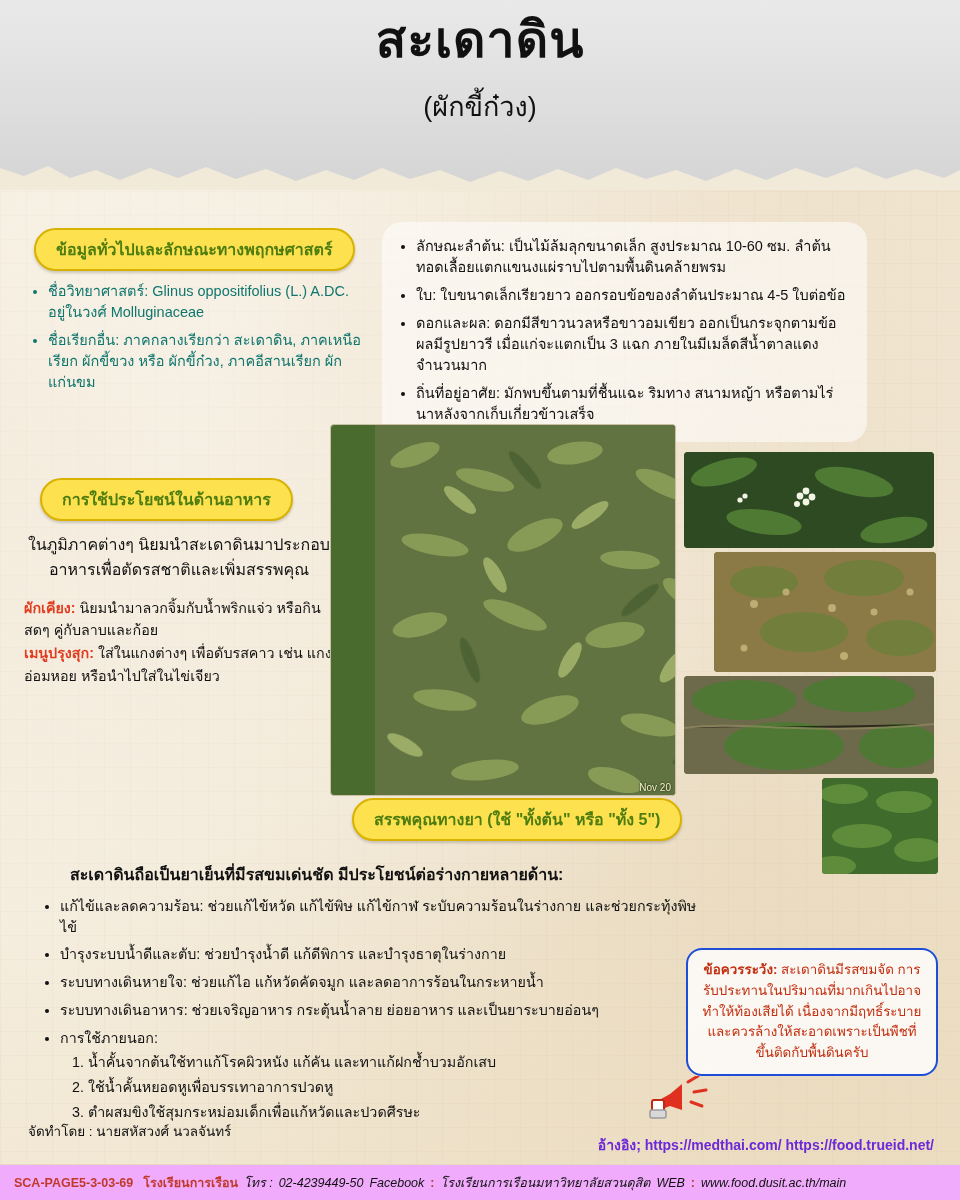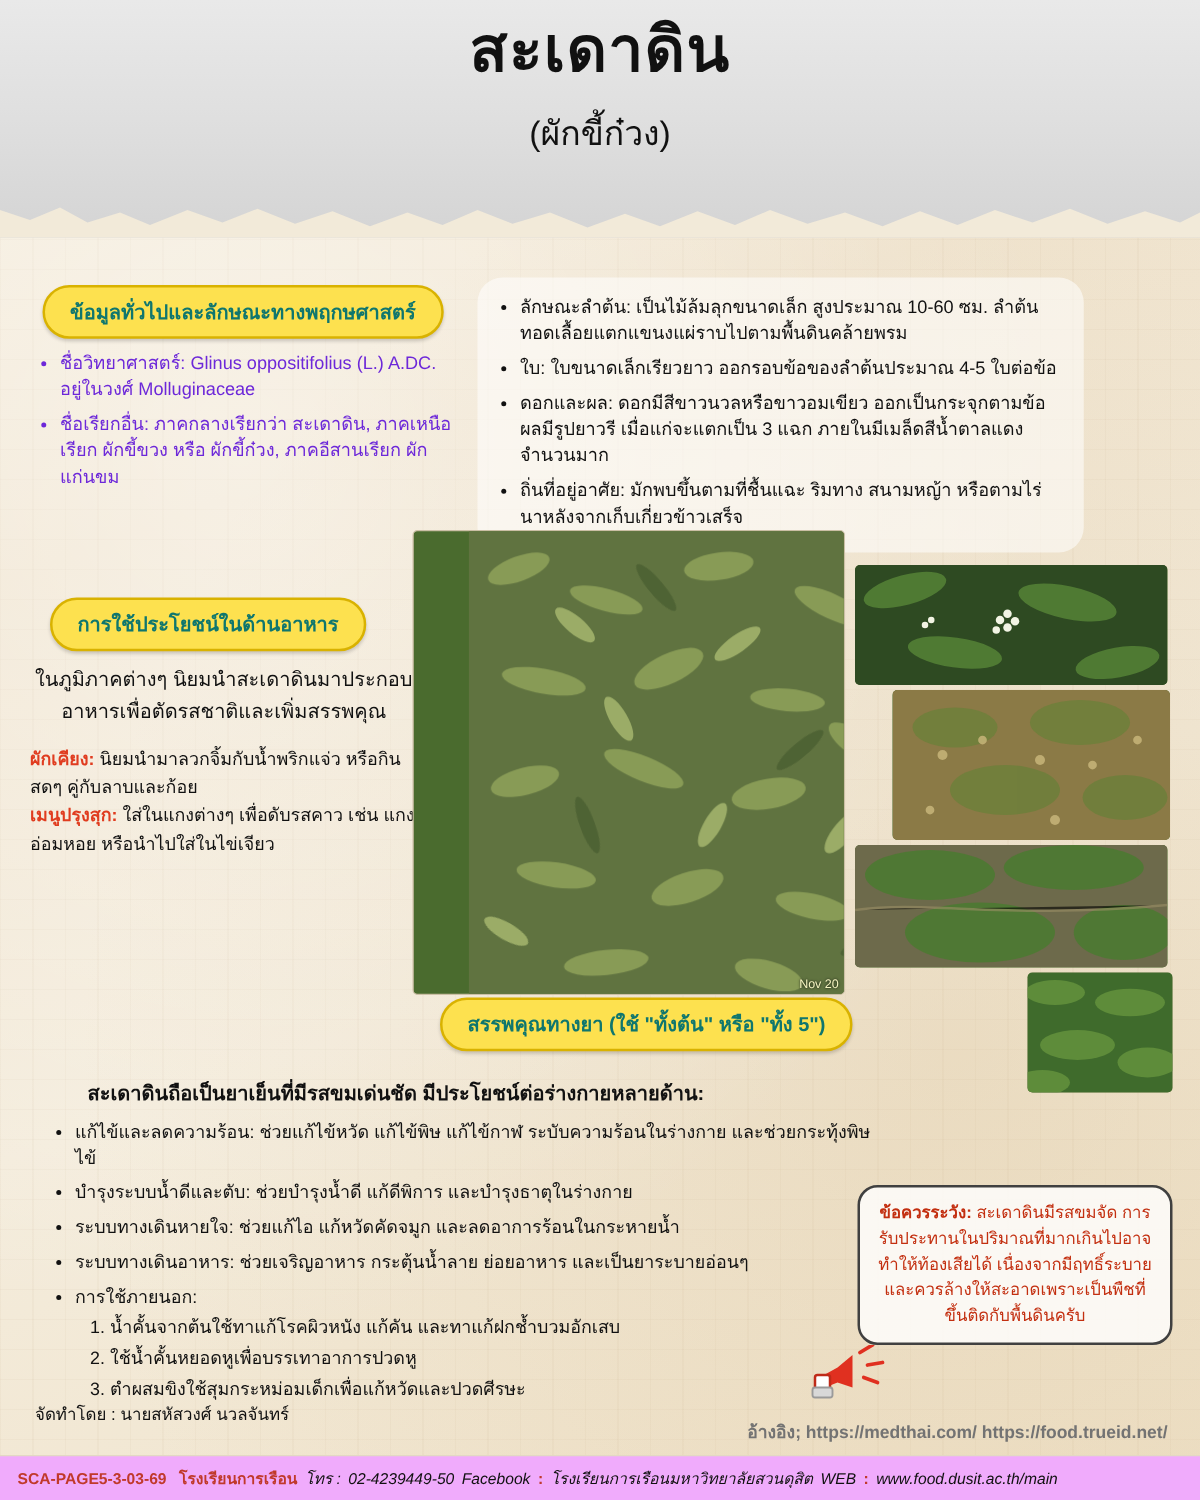--- a/index.html
+++ b/index.html
@@ -42,32 +42,32 @@
   .subtitle {
     text-align:center; margin:6px 0 0; font-size:27px; color:#111;
   }
   
   .pill {
     display:inline-block;
     background:#fde14f;
     border:2px solid #d9b200;
     border-radius:22px;
     padding:7px 20px;
-    font-size:16px; font-weight:bold; color:#0f766e;
+    font-size:16px; font-weight:bold; color:#4d7c0f;
     box-shadow:0 2px 3px rgba(0,0,0,0.18);
   }
   ul.bullets { margin:0; padding-left:20px; }
   ul.bullets li { margin-bottom:7px; line-height:1.45; }
   
   #general-info {
     position:absolute; left:28px; top:228px; width:340px;
   }
   #general-info .pill { margin-left:6px; }
   #general-info .body {
-    margin-top:10px; font-size:14.5px; color:#6d28d9;
+    margin-top:10px; font-size:14.5px; color:#0f766e;
   }
   
   #botany {
     position:absolute; left:382px; top:222px; width:485px;
     background:rgba(255,255,255,0.55);
     border-radius:20px;
     padding:14px 18px 10px 14px;
     font-size:14.5px; color:#111;
   }
   
@@ -100,38 +100,38 @@
   #medicinal-list {
     position:absolute; left:40px; top:896px; width:660px;
     font-size:14.3px; color:#111;
   }
   #medicinal-list ol { margin:4px 0 0 14px; padding-left:14px; }
   #medicinal-list ol li { margin-bottom:4px; }
   
   #warning {
     position:absolute; left:686px; top:948px; width:252px;
     background:rgba(255,255,255,0.8);
-    border:2px solid #404040;
+    border:2px solid #1d4ed8;
     border-radius:16px;
     padding:10px 12px;
     text-align:center;
     font-size:13.4px; line-height:1.55;
     color:#c32f10;
   }
   #warning b { color:#c32f10; }
   
   #megaphone { position:absolute; left:648px; top:1076px; width:60px; height:48px; }
   
   #credit {
     position:absolute; left:28px; top:1120px;
     font-size:13.5px; color:#111;
   }
   #reference {
     position:absolute; right:26px; top:1134px;
-    font-size:14px; color:#737373; font-weight:bold;
+    font-size:14px; color:#6d28d9; font-weight:bold;
   }
   
   .footerbar {
     position:absolute; left:0; bottom:0; width:960px; height:36px;
     background:#f0abfc; border-top:1px solid #e3d9c4;
     display:flex; align-items:center; padding-left:14px;
     font-size:12.5px;
   }
   .footerbar .code { color:#c0392b; font-weight:bold; margin-right:10px; }
   .footerbar .red { color:#c0392b; font-weight:bold; }

